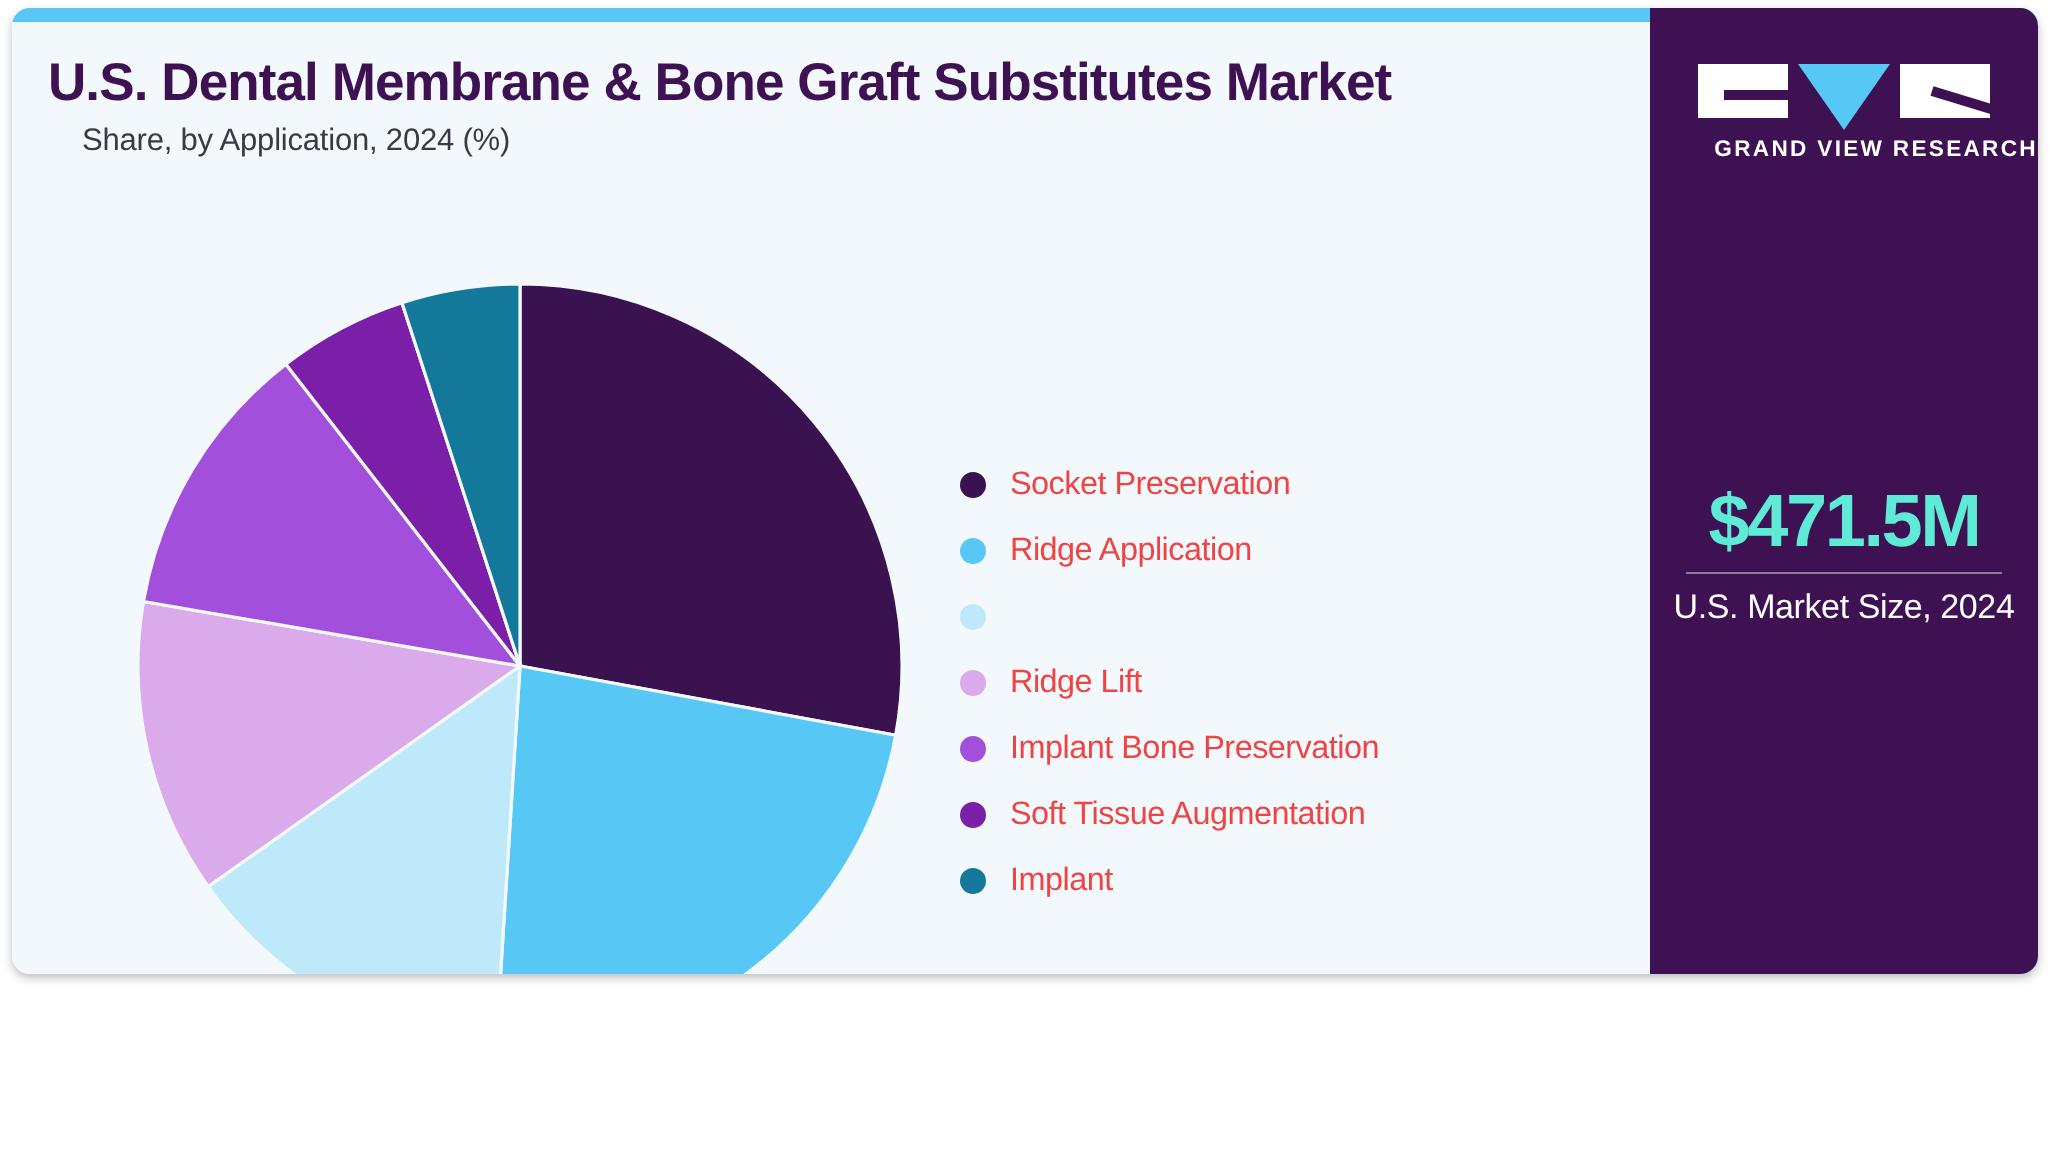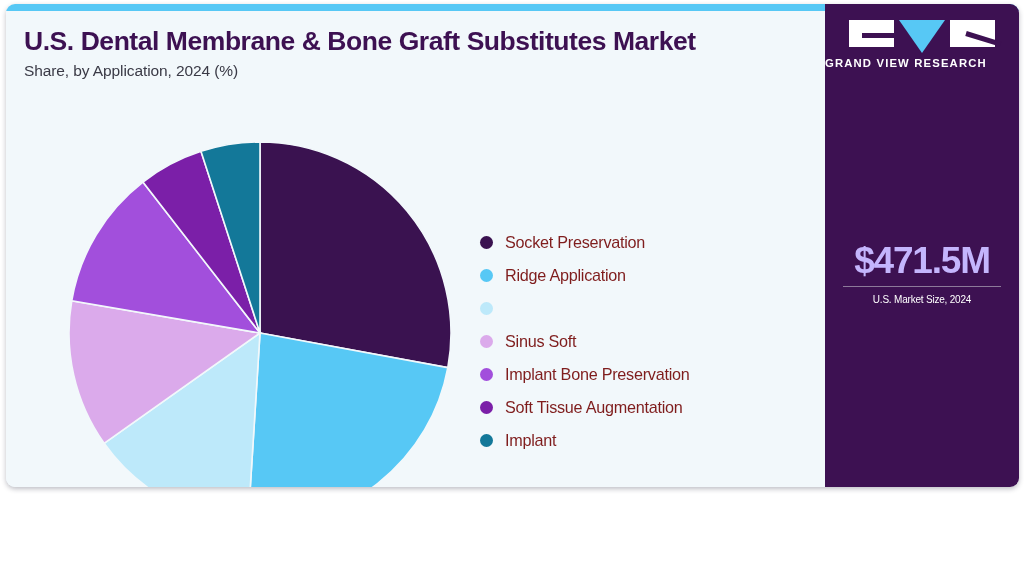--- a/index.html
+++ b/index.html
@@ -61,21 +61,21 @@
     letter-spacing: -0.45px;
     line-height: 1.12;
     margin: 0;
     white-space: nowrap;
   }
   .chart-subtitle {
     font-family: "Liberation Sans", sans-serif;
     font-size: 15.5px;
     font-weight: normal;
     color: #3a3a46;
-    margin: 5px 0 0 0;
+    margin: 5px 0 0 17px;
     letter-spacing: -0.1px;
   }
   
   .pie-wrap {
     position: absolute;
     left: 63px;
     top: 131px;
     width: 382px;
     height: 382px;
   }
@@ -95,39 +95,39 @@
   .legend-swatch {
     width: 13px;
     height: 13px;
     border-radius: 50%;
     flex: 0 0 13px;
     margin-right: 12px;
   }
   .legend-label {
     font-family: "Liberation Sans", sans-serif;
     font-size: 16.2px;
-    color: #7f1d1d;
+    color: #ef4444;
     letter-spacing: -0.25px;
     white-space: nowrap;
   }
   
   .side {
     position: absolute;
     right: 0;
     top: 0;
     width: 194px;
     height: 568px;
     background: #3d1152;
   }
   .logo {
     position: absolute;
     left: 0;
-    top: 16px;
+    top: 28px;
     width: 194px;
-    text-align: left;
+    text-align: right;
   }
   .logo-marks {
     display: flex;
     justify-content: center;
     align-items: flex-start;
     gap: 5px;
     height: 30px;
   }
   .logo-g, .logo-r {
     position: relative;
@@ -174,33 +174,33 @@
     position: absolute;
     left: 0;
     top: 238px;
     width: 194px;
     text-align: center;
   }
   .stat-value {
     font-family: "Liberation Sans", sans-serif;
     font-size: 37px;
     font-weight: bold;
-    color: #c4b5fd;
+    color: #5eead4;
     letter-spacing: -1.2px;
     line-height: 1;
   }
   .stat-rule {
     width: 158px;
     height: 1px;
     background: #8d7a9a;
     margin: 7px auto 6px auto;
   }
   .stat-label {
     font-family: "Liberation Sans", sans-serif;
-    font-size: 10px;
+    font-size: 17px;
     color: #ffffff;
     line-height: 1.32;
     letter-spacing: -0.2px;
   }
   .source {
     position: absolute;
     left: 17px;
     bottom: 17px;
     width: 178px;
   }
@@ -252,21 +252,21 @@
           </div>
           <div class="legend-item">
             <span class="legend-swatch" style="background: rgb(87, 200, 245);"></span>
             <span class="legend-label">Ridge Application</span>
           </div>
           <div class="legend-item">
             <span class="legend-swatch" style="background: rgb(189, 233, 250);"></span>
           </div>
           <div class="legend-item">
             <span class="legend-swatch" style="background: rgb(219, 170, 235);"></span>
-            <span class="legend-label">Sinus Soft</span>
+            <span class="legend-label">Ridge Lift</span>
           </div>
           <div class="legend-item">
             <span class="legend-swatch" style="background: rgb(162, 79, 220);"></span>
             <span class="legend-label">Implant Bone Preservation</span>
           </div>
           <div class="legend-item">
             <span class="legend-swatch" style="background: rgb(123, 31, 168);"></span>
             <span class="legend-label">Soft Tissue Augmentation</span>
           </div>
           <div class="legend-item">

